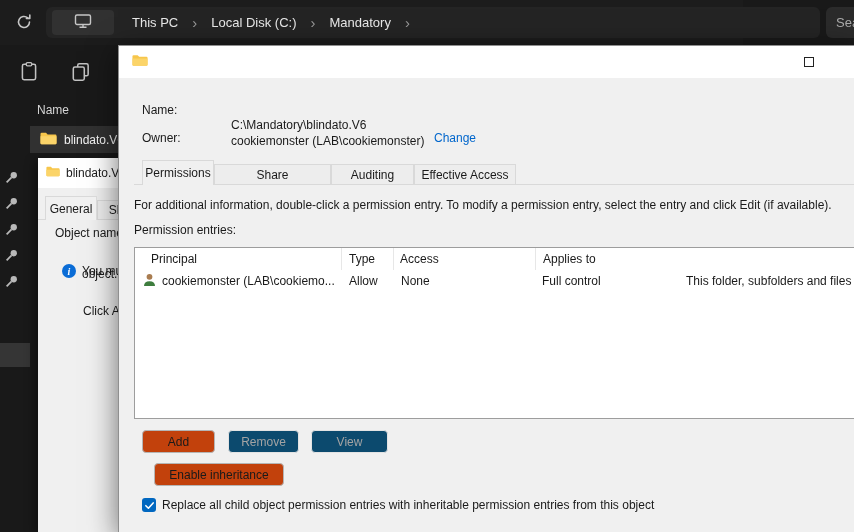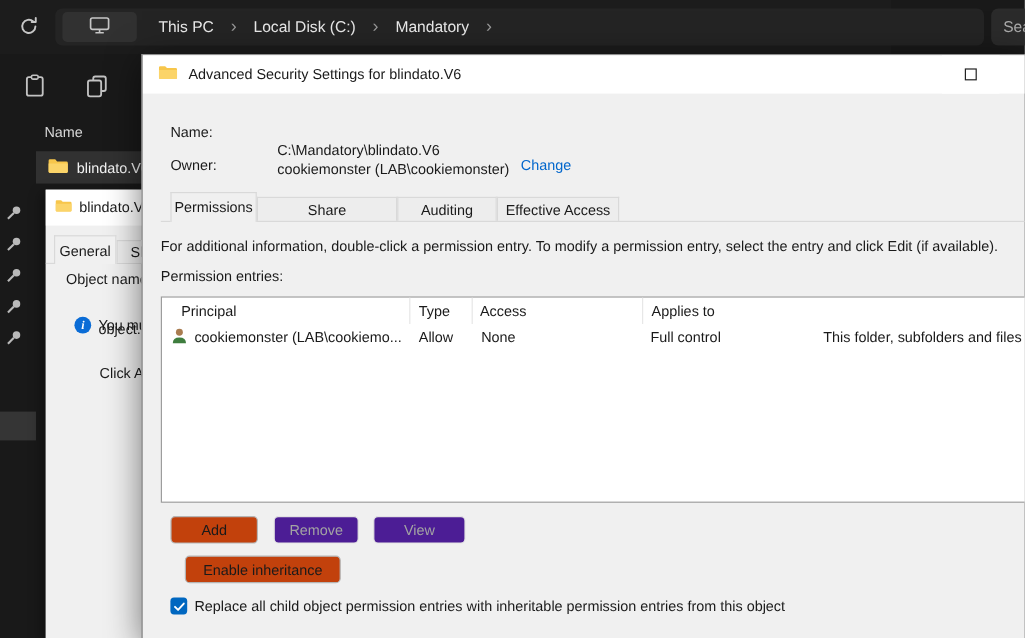--- a/index.html
+++ b/index.html
@@ -39,21 +39,21 @@
 #tabline{position:absolute;left:15px;top:138px;width:722px;height:1px;background:#d9d9d9;z-index:1}
 .tab{position:absolute;border:1px solid #d9d9d9;border-bottom:none;display:flex;align-items:center;justify-content:center;white-space:nowrap}
 .tab.active{background:#f0f0f0;z-index:3}
 .tab.inactive{background:#ededed}
 #ptable{position:absolute;left:15px;top:201px;width:724px;height:172px;background:#fff;border:1px solid #9d9d9d}
 .trow{display:grid;grid-template-columns:207px 52px 142px 143px 1fr;height:22px}
 .tcell{display:flex;align-items:center;overflow:hidden;white-space:nowrap}
 .thead .tcell{border-right:1px solid #e7e7e7}
 .thead .tcell:last-child{border-right:none}
 .btn{position:absolute;height:23px;background:#c2410c;border:1px solid #b5b5b5;border-radius:4px;display:flex;align-items:center;justify-content:center;color:#1a1a1a;cursor:default}
-.btn.disabled{background:#4c1d95;border-color:#e3e3e3;color:#a3a3a3}
+.btn.disabled{background:#0c4a6e;border-color:#e3e3e3;color:#a3a3a3}
 #cb{position:absolute;left:23px;top:452px;width:14px;height:14px;border-radius:3px;background:#0067c0;display:flex;align-items:center;justify-content:center}
 .link{color:#0066cc}
 .lbl{position:absolute;white-space:nowrap}
 </style>
 </head>
 <body>
 
 <div class="abs" id="topbar">
   <div class="abs" style="left:15px;top:13px;width:18px;height:18px">
     <svg width="18" height="18" viewBox="0 0 18 18">
@@ -150,21 +150,20 @@
 </div>
 
 <div class="abs" id="adv">
   <div id="advtitle">
     <span>
       <svg width="16" height="13" viewBox="0 0 17 13">
           <path d="M0.5 2 q0-1.2 1.2-1.2 h4.3 l1.6 1.7 h7.7 q1.2 0 1.2 1.2 V11 q0 1.2-1.2 1.2 H1.7 q-1.2 0-1.2-1.2 Z" fill="#f7c64b"></path>
           <path d="M0.5 4.3 h16 V11 q0 1.2-1.2 1.2 H1.7 q-1.2 0-1.2-1.2 Z" fill="#fbd469"></path>
         </svg>
     </span>
-    <span>Advanced Security Settings for blindato.V6</span>
   </div>
   <div id="maxbtn">
       <div id="maxglyph"></div>
     </div>
 
   <div class="lbl" style="left:23px;top:57px">Name:</div>
   <div class="lbl" style="left:112px;top:72px">C:\Mandatory\blindato.V6</div>
   <div class="lbl" style="left:23px;top:85px">Owner:</div>
   <div class="lbl" style="left:112px;top:88px">cookiemonster (LAB\cookiemonster)</div>
   <div class="lbl link" style="left:315px;top:85px">Change</div>

